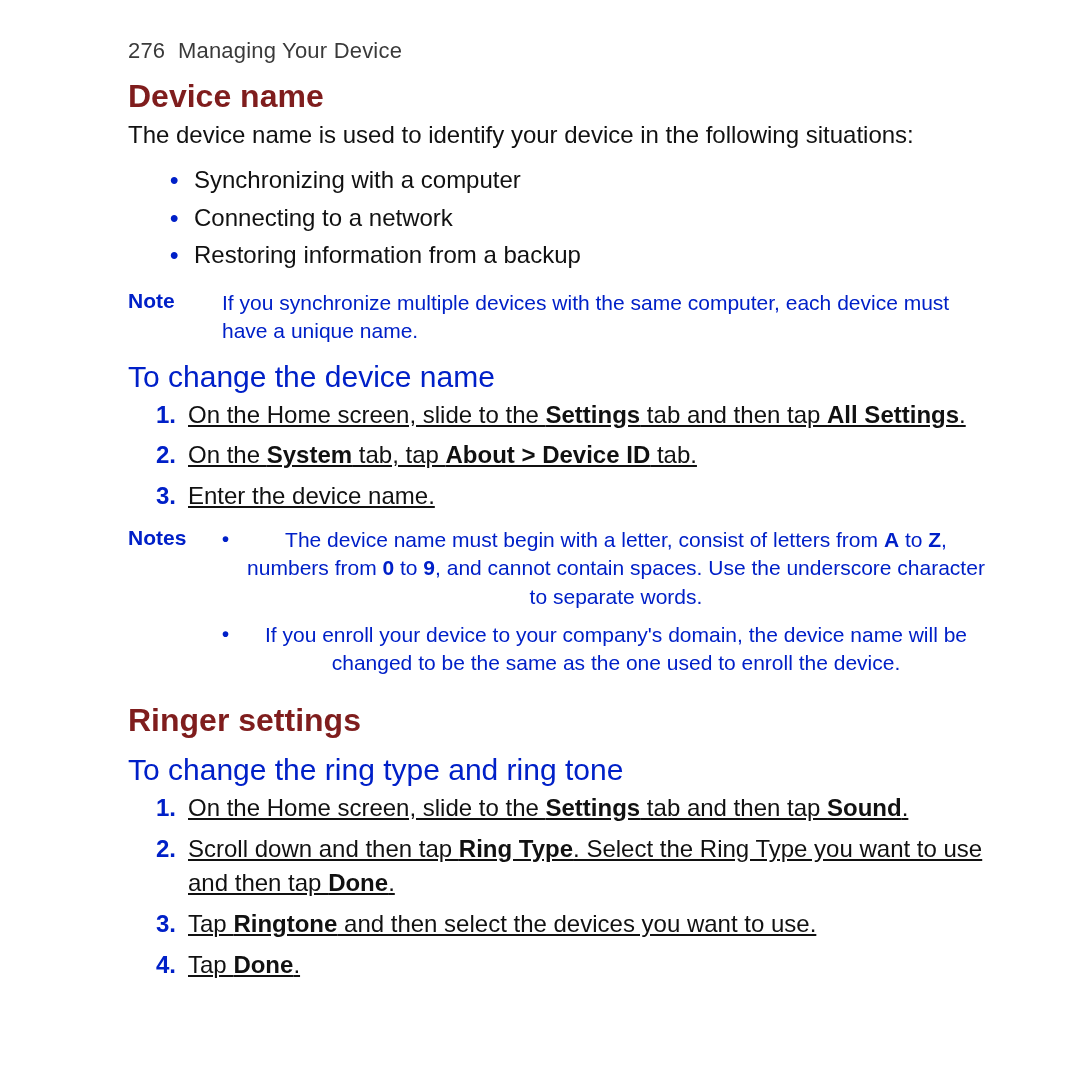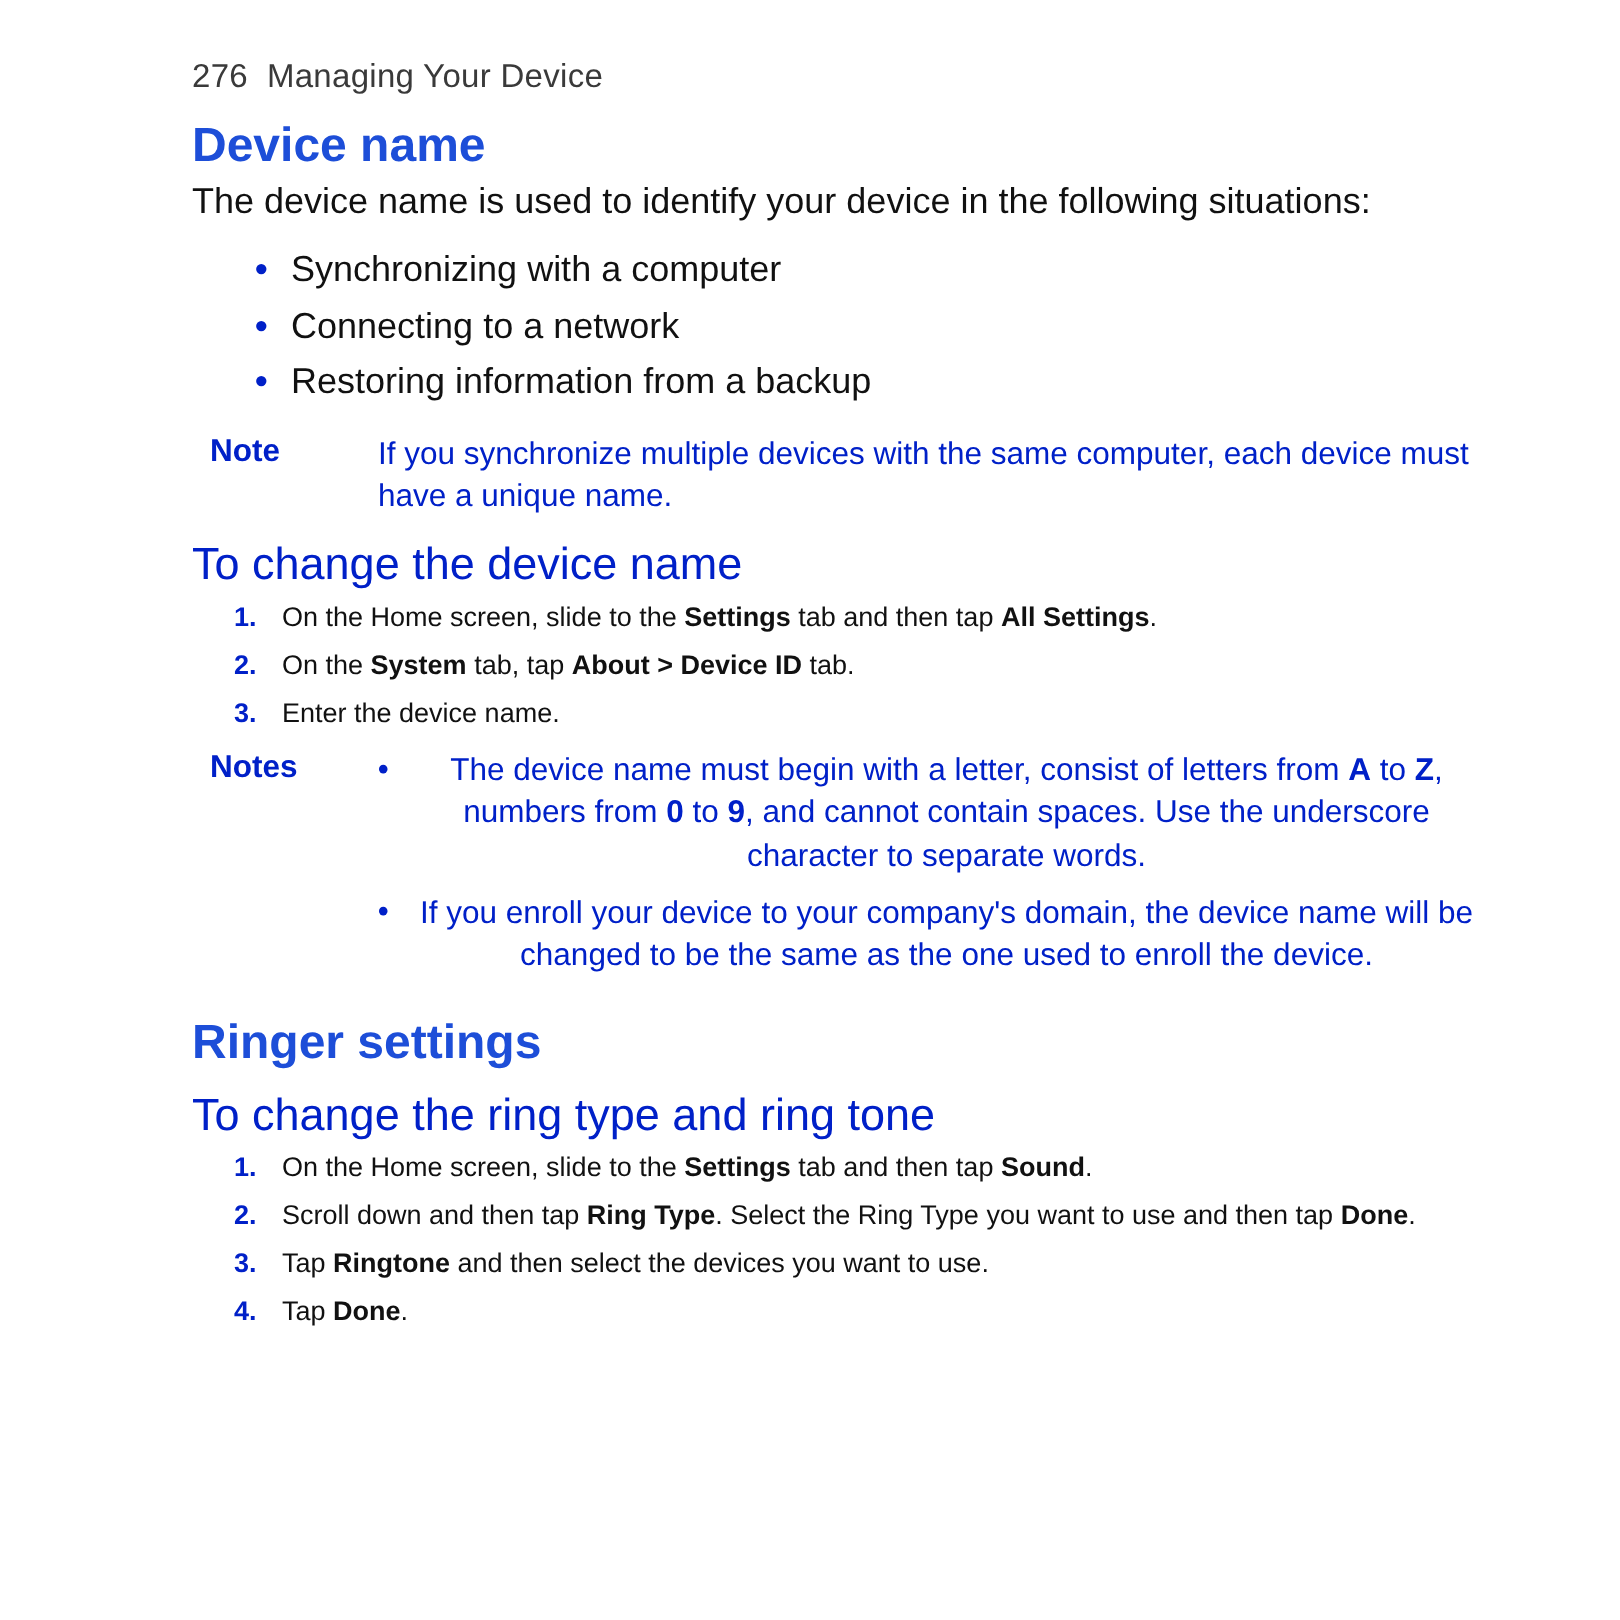--- a/index.html
+++ b/index.html
@@ -18,21 +18,21 @@
     height: 1080px;
     padding: 38px 92px 60px 128px;
   }
   .running-head {
     font-size: 22px;
     color: #3a3a3a;
     letter-spacing: 0.2px;
     margin-bottom: 14px;
   }
   h2.section {
-    color: #1d4ed8;
+    color: #7f1d1d;
     font-weight: 700;
     font-size: 32px;
     margin: 12px 0 4px 0;
   }
   .intro {
     font-size: 24px;
     line-height: 1.35;
     margin: 2px 0 10px 0;
   }
   ul.bullets {
@@ -50,22 +50,22 @@
     content: "•";
     position: absolute;
     left: 0;
     top: 0;
     color: #0020c8;
     font-size: 24px;
     font-weight: 700;
   }
   .note-row {
     display: flex;
-    gap: 34px;
-    margin: 8px 0 14px 12px;
+    gap: 16px;
+    margin: 8px 0 14px 0;
   }
   .note-label {
     color: #0020c8;
     font-weight: 700;
     font-size: 21px;
     flex: 0 0 78px;
   }
   .note-body {
     color: #0020c8;
     font-size: 21px;
@@ -99,24 +99,25 @@
   }
   ol.steps {
     list-style: none;
     counter-reset: step;
     margin: 4px 0 12px 0;
     padding: 0 0 0 28px;
   }
   ol.steps > li {
     counter-increment: step;
     position: relative;
-    font-size: 18px;
+    font-size: 24px;
     line-height: 1.45;
     padding-left: 32px;
     margin-bottom: 6px;
+    text-decoration: underline;
   }
   ol.steps > li::before {
     content: counter(step) ".";
     position: absolute;
     left: 0;
     top: 0;
     color: #0020c8;
     font-weight: 700;
   }
   .b { font-weight: 700; }

